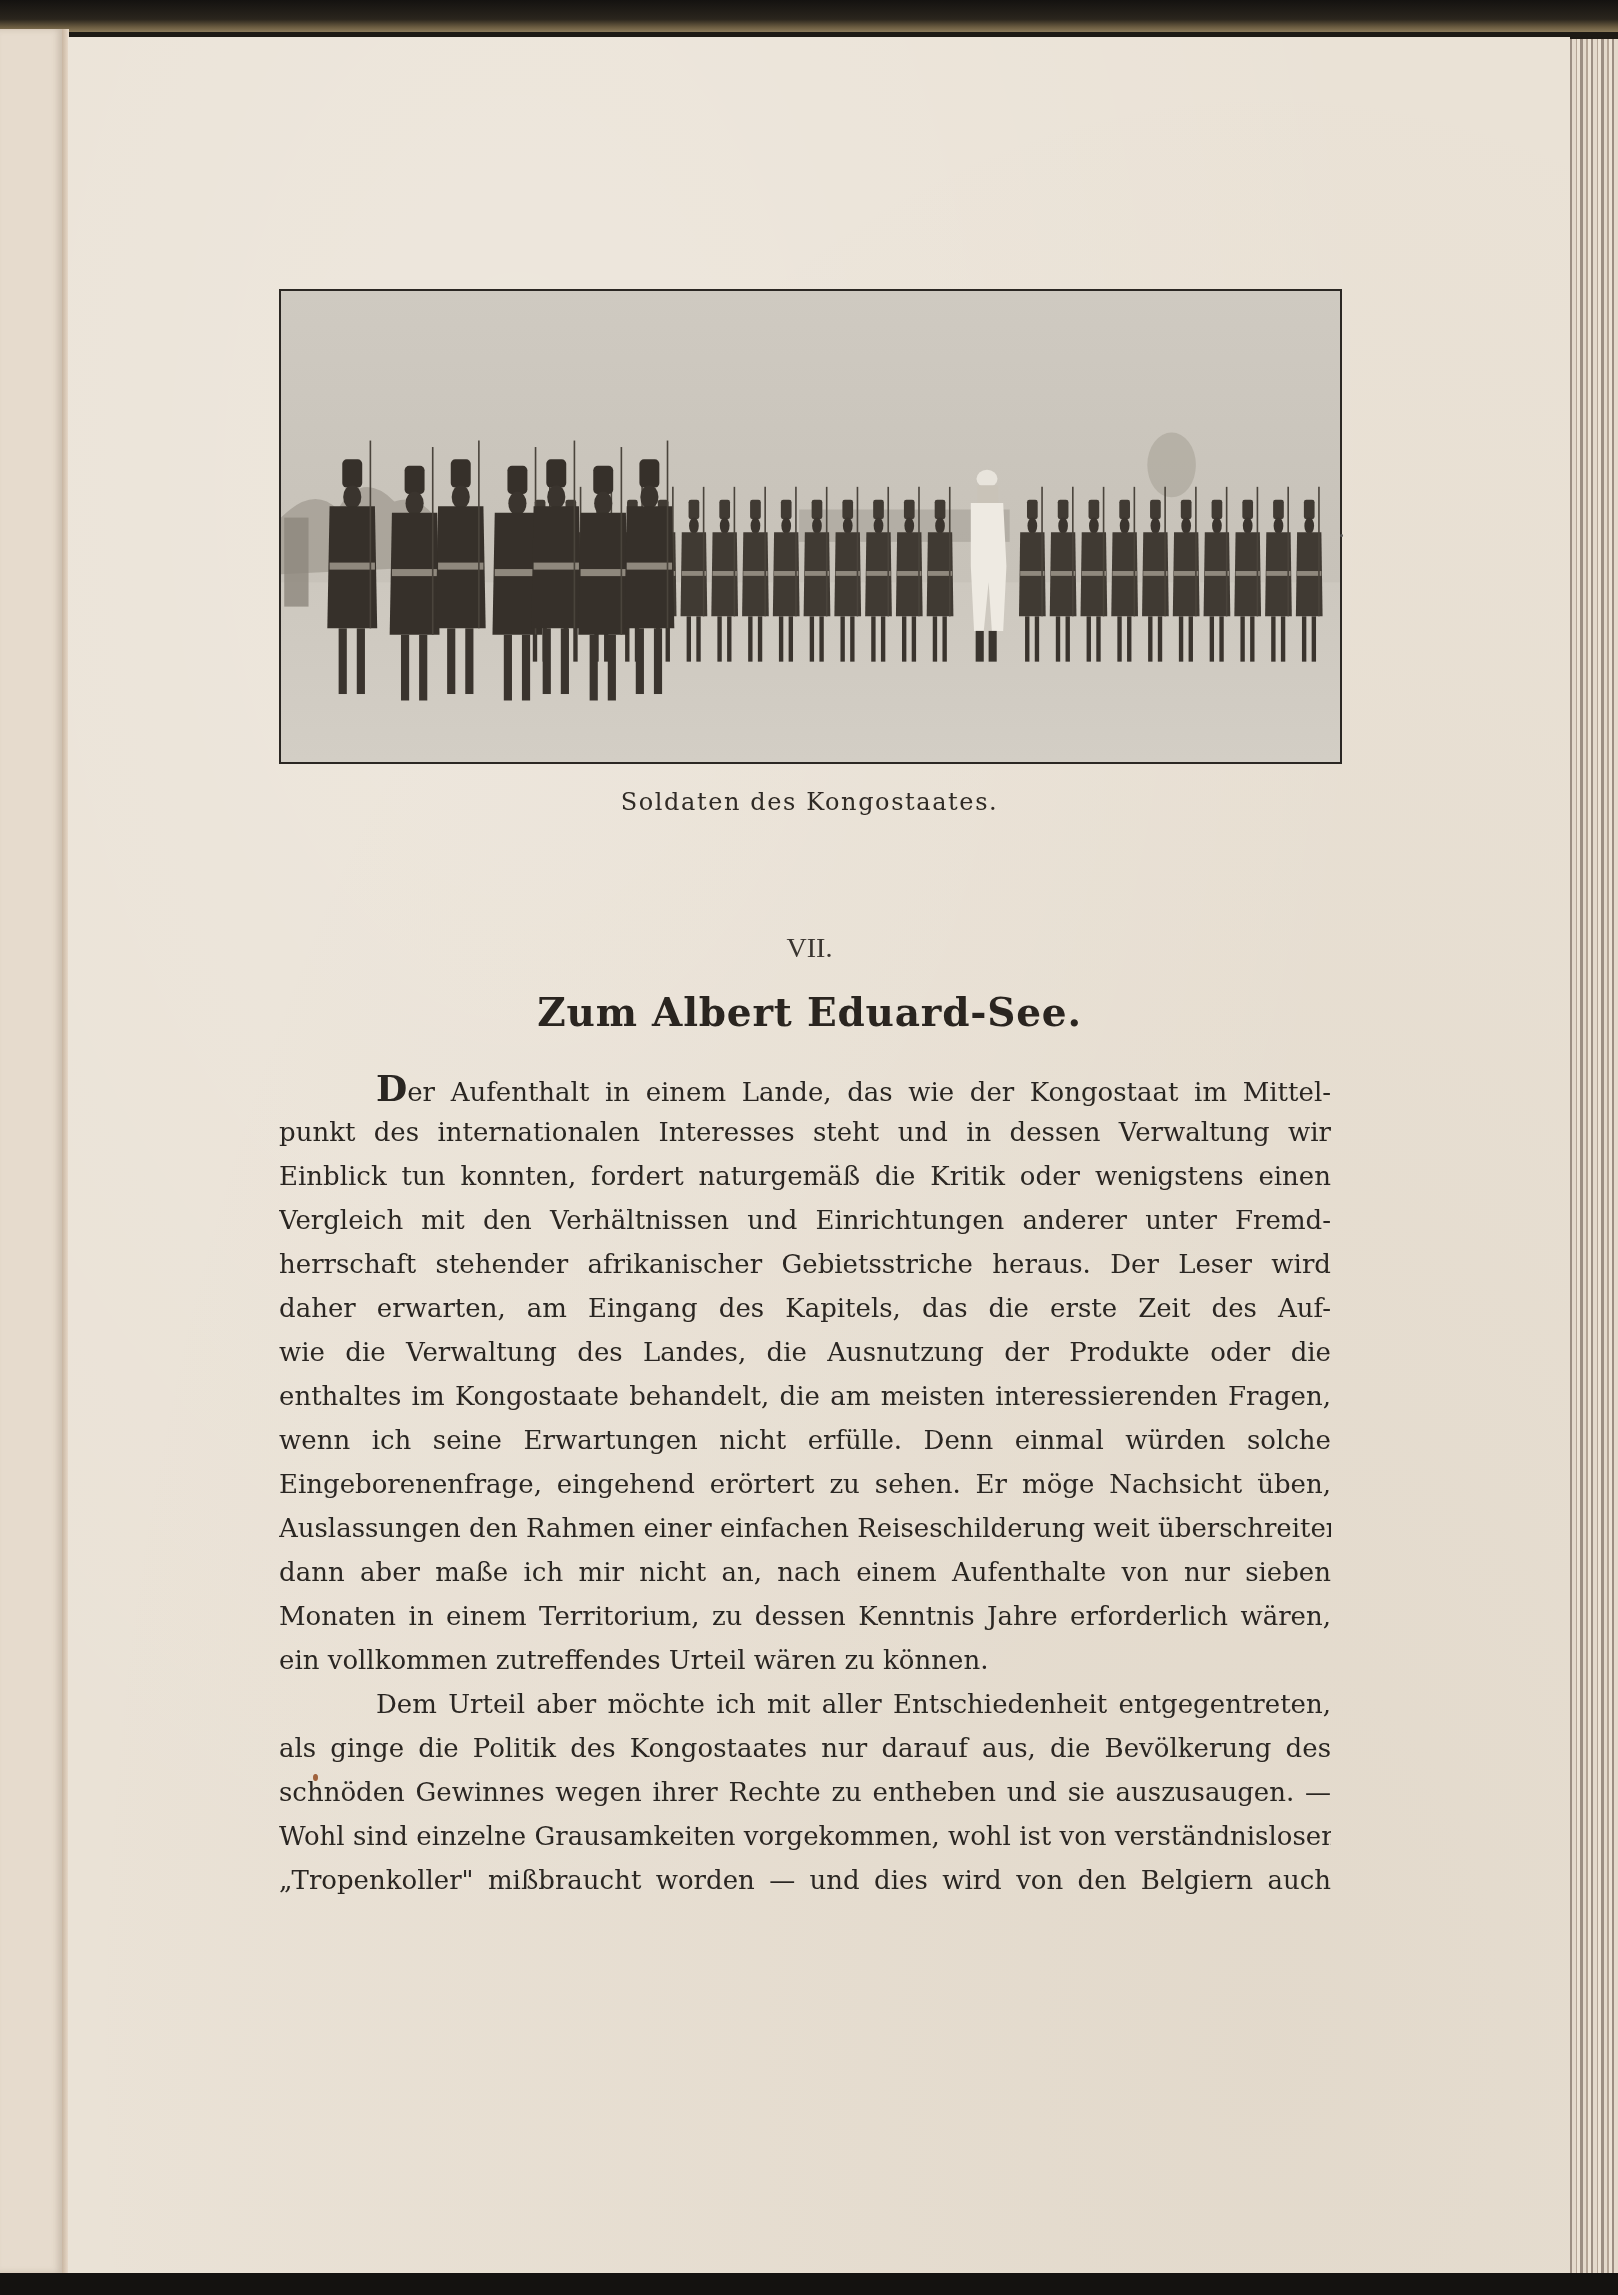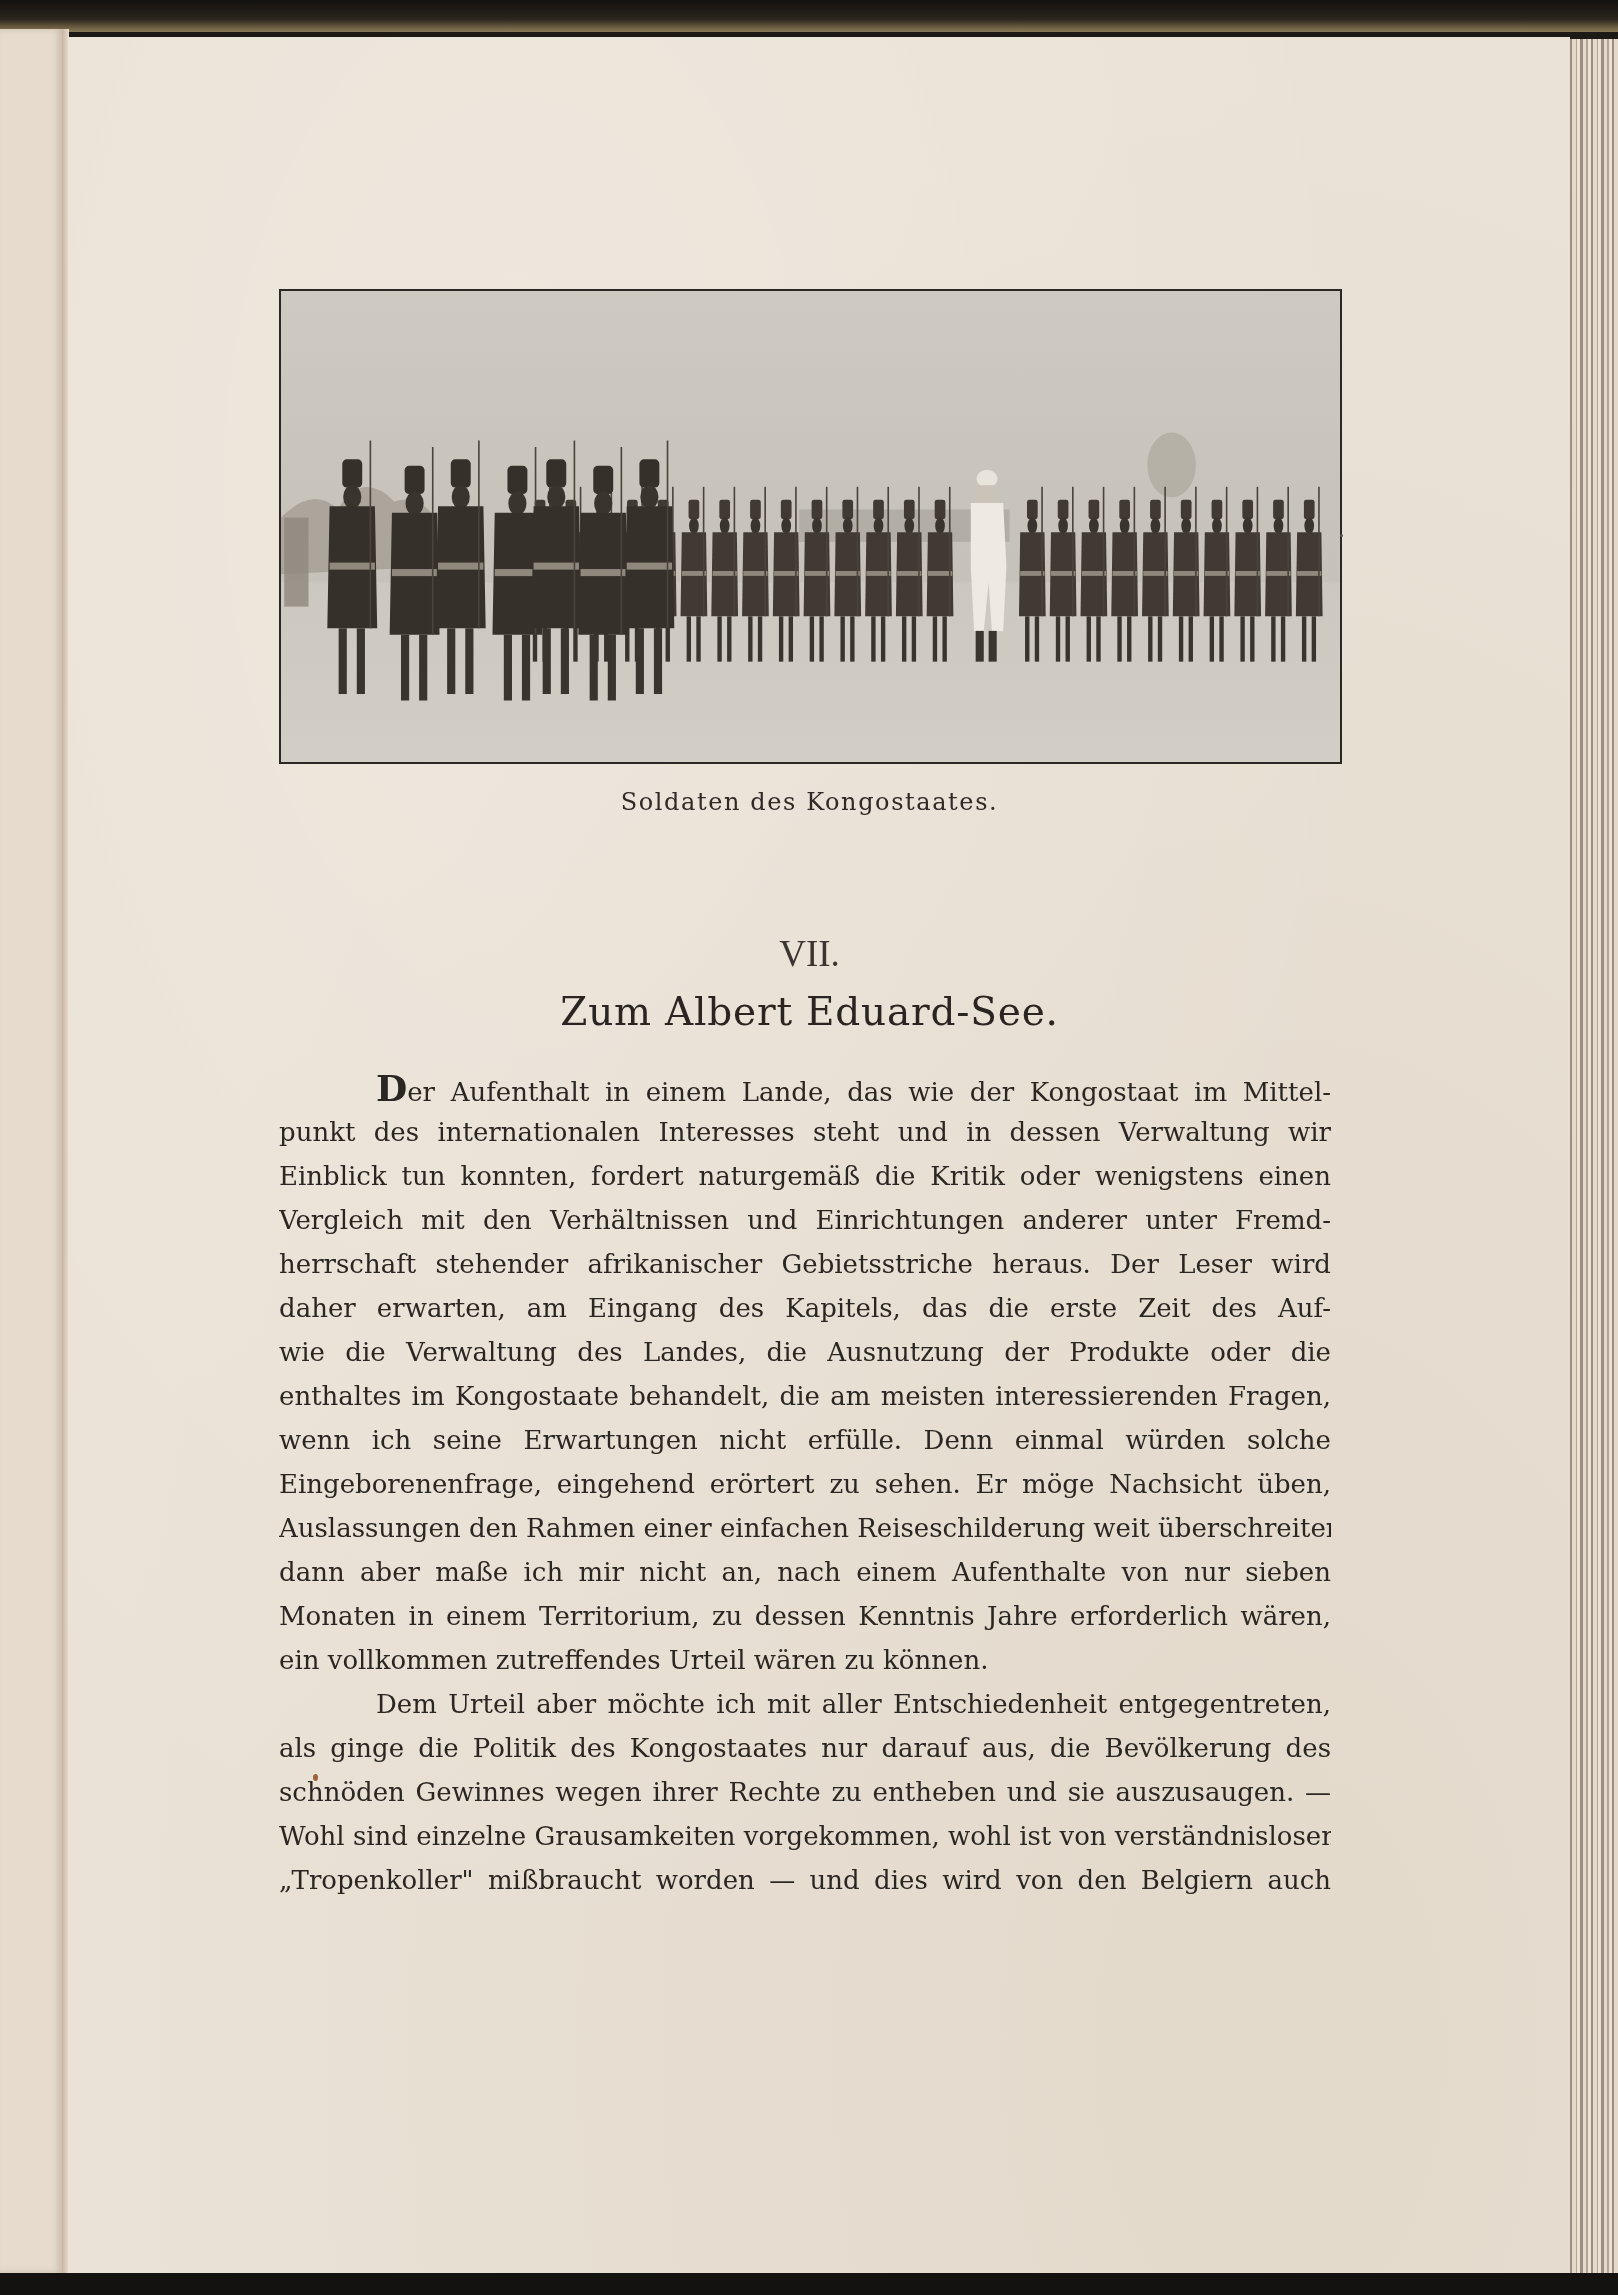--- a/index.html
+++ b/index.html
@@ -88,30 +88,30 @@
       letter-spacing: 1.6px;
       color: #2f2a25;
     }
 
     .chapter-num {
       position: absolute;
       left: 0; width: 1619px;
       top: 932px;
       text-align: center;
       font-family: "Liberation Serif", serif;
-      font-size: 37px;
+      font-size: 28px;
       color: #3a3530;
     }
     .chapter-title {
       position: absolute;
       left: 0; width: 1619px;
       top: 989px;
       text-align: center;
       font-family: "DejaVu Serif", serif;
-      font-weight: normal;
+      font-weight: bold;
       font-size: 39px;
       color: #2a2520;
       letter-spacing: 0.8px;
     }
 
     .body-text {
       position: absolute;
       left: 279px;
       top: 1072px;
       width: 1052px;

